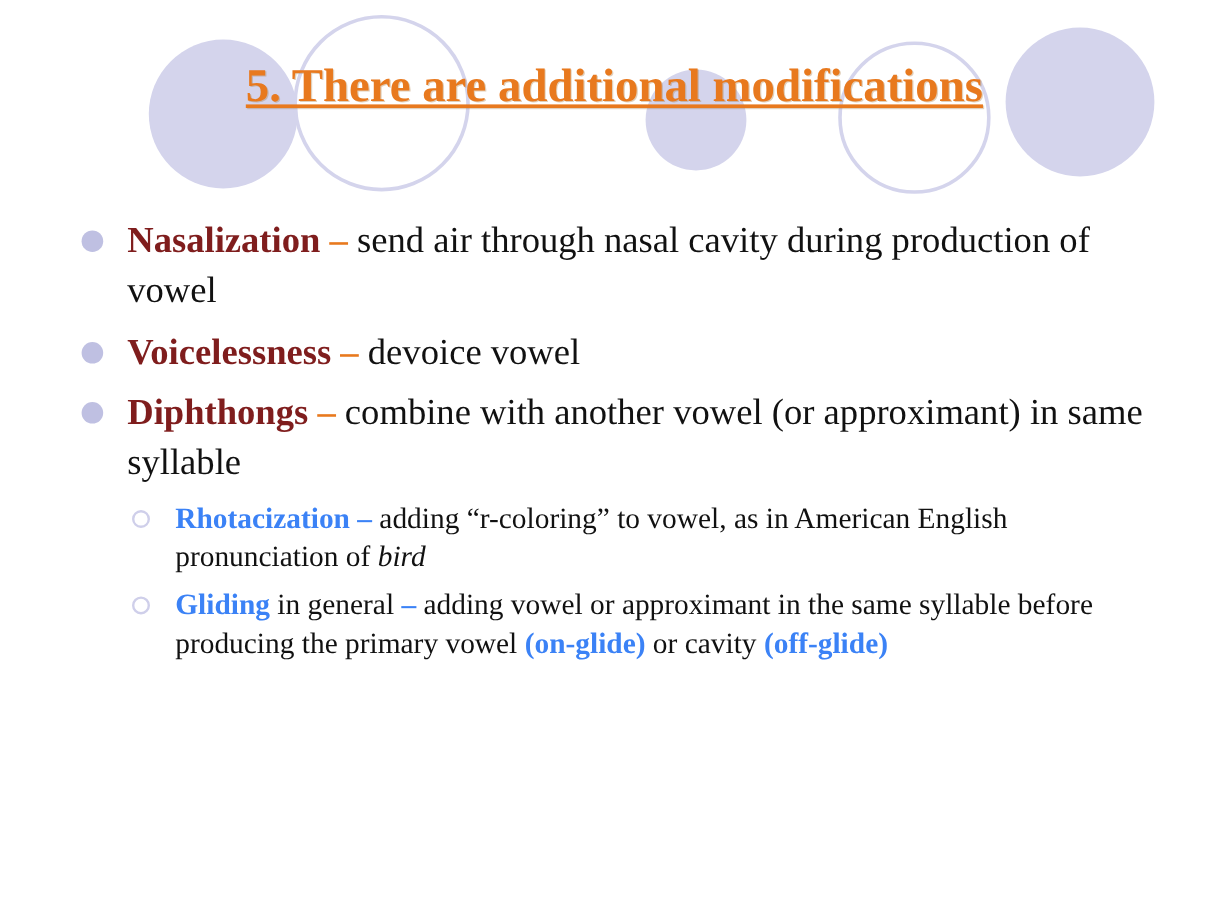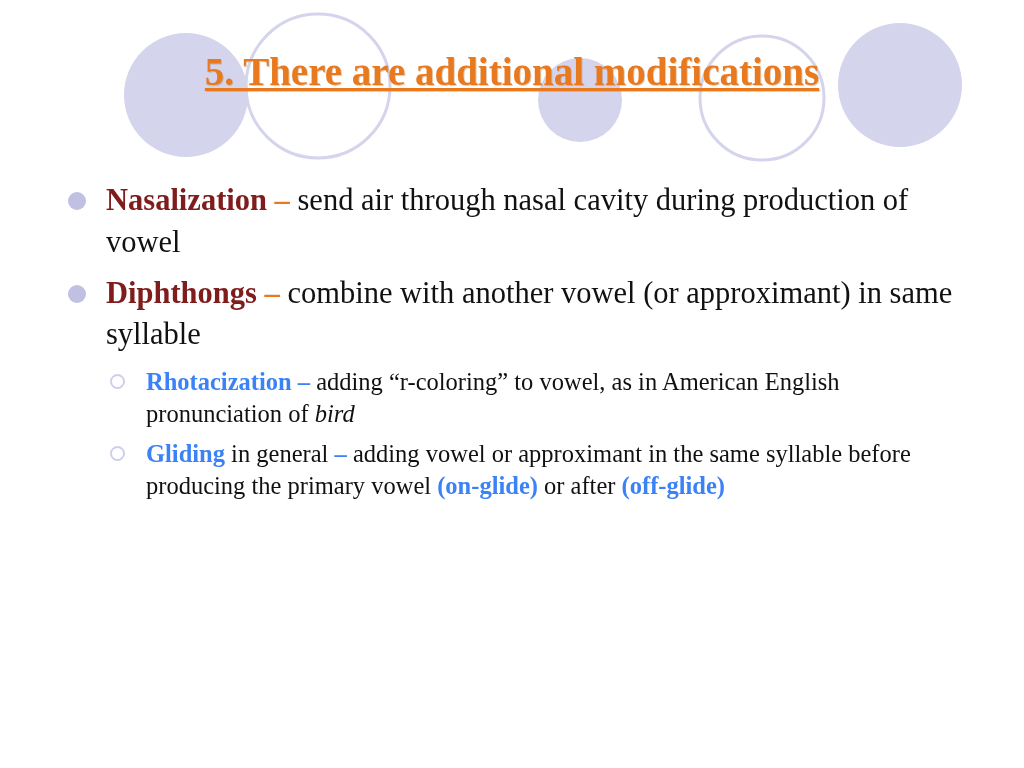--- a/index.html
+++ b/index.html
@@ -138,20 +138,26 @@
   <div class="body">
     <ul class="lvl1">
 
       <li>
         <span class="bullet"></span>
         <span class="kw">Nasalization</span>
         <span class="dash">–</span>
         <span>send air through nasal cavity during production of vowel</span>
       </li>
 
+      <li>
+        <span class="bullet"></span>
+        <span class="kw">Voicelessness</span>
+        <span class="dash">–</span>
+        <span>devoice vowel</span>
+      </li>
 
 
       <li>
         <span class="bullet"></span>
         <span class="kw">Diphthongs</span>
         <span class="dash">–</span>
         <span>combine with another vowel (or approximant) in same syllable</span>
 
         <ul class="lvl2">
           <li>
@@ -162,21 +168,21 @@
             <span class="ital">bird</span>
           </li>
 
           <li>
             <span class="bullet-ring"></span>
             <span class="kw2">Gliding</span>
             <span>in general</span>
             <span class="kw2">–</span>
             <span>adding vowel or approximant in the same syllable before producing the primary vowel</span>
             <span class="kw2">(on-glide)</span>
-            <span>or after</span>
+            <span>or cavity</span>
             <span class="kw2">(off-glide)</span>
           </li>
         </ul>
       </li>
 
     </ul>
   </div>
 
 </div>
 

